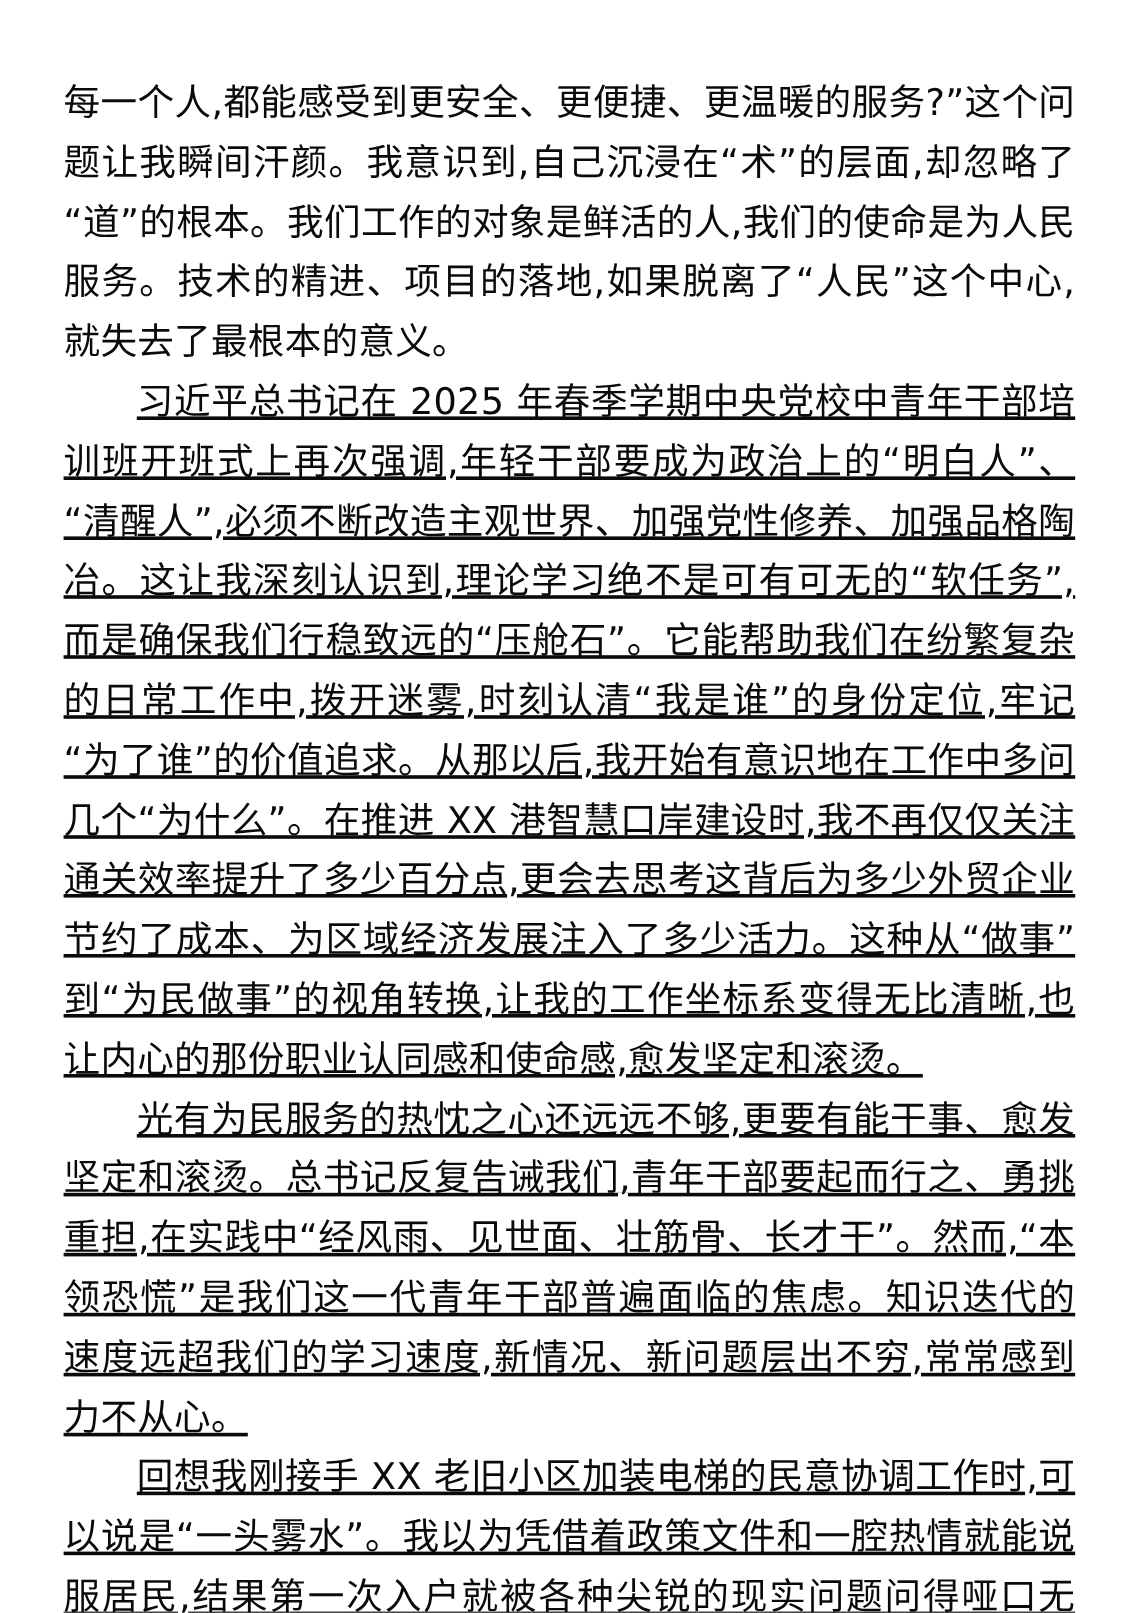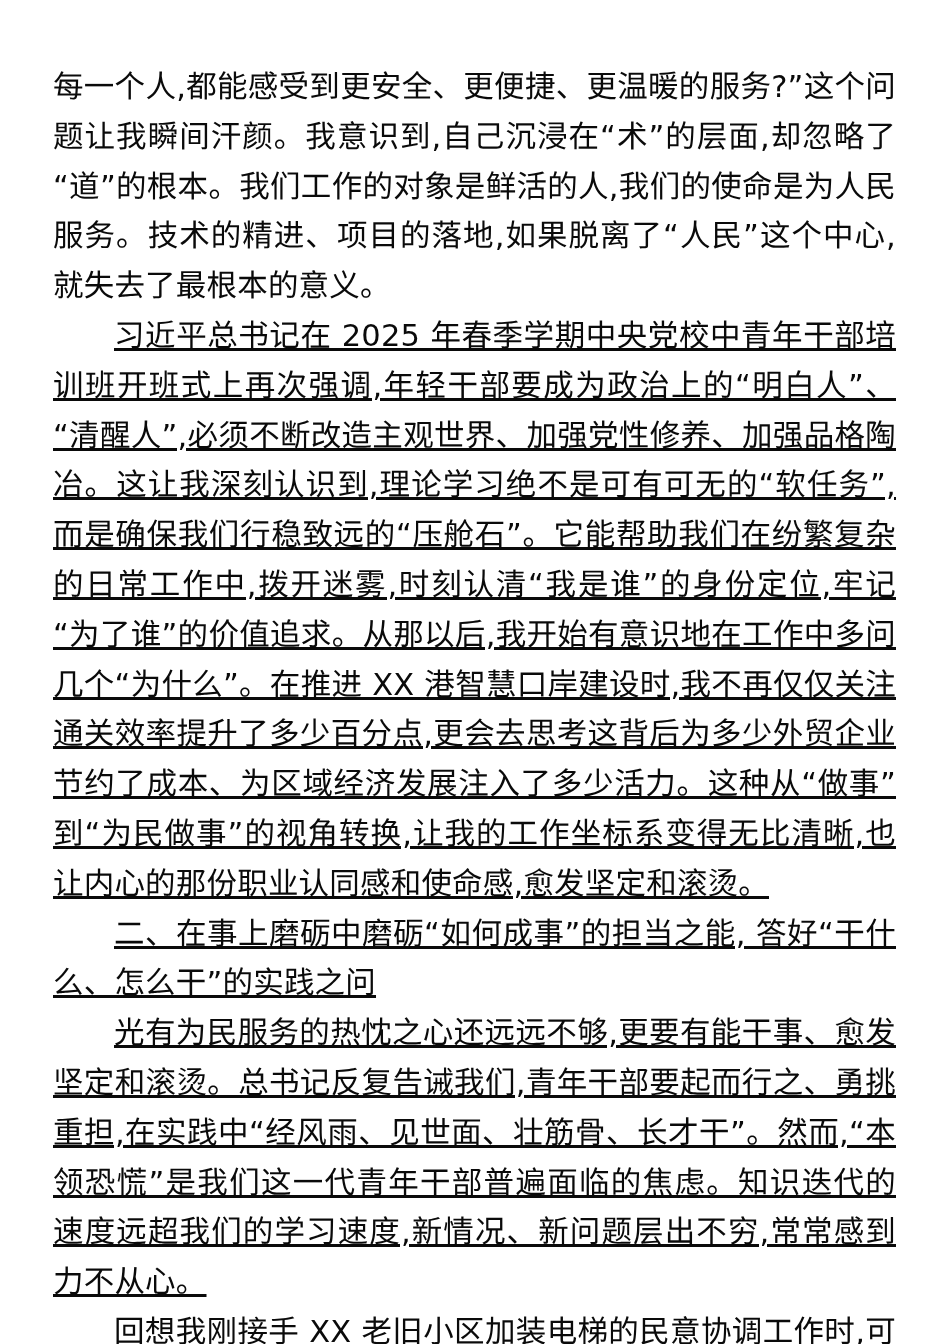--- a/index.html
+++ b/index.html
@@ -62,20 +62,19 @@
 </head>
 <body>
 
 <div class="page">
   <div class="doc-body">
 
     <p class="para">每一个人,都能感受到更安全、更便捷、更温暖的服务?”这个问题让我瞬间汗颜。我意识到,自己沉浸在“术”的层面,却忽略了“道”的根本。我们工作的对象是鲜活的人,我们的使命是为人民服务。技术的精进、项目的落地,如果脱离了“人民”这个中心,就失去了最根本的意义。</p>
 
     <p class="para indent">习近平总书记在 2025 年春季学期中央党校中青年干部培训班开班式上再次强调,年轻干部要成为政治上的“明白人”、“清醒人”,必须不断改造主观世界、加强党性修养、加强品格陶冶。这让我深刻认识到,理论学习绝不是可有可无的“软任务”,而是确保我们行稳致远的“压舱石”。它能帮助我们在纷繁复杂的日常工作中,拨开迷雾,时刻认清“我是谁”的身份定位,牢记“为了谁”的价值追求。从那以后,我开始有意识地在工作中多问几个“为什么”。在推进 XX 港智慧口岸建设时,我不再仅仅关注通关效率提升了多少百分点,更会去思考这背后为多少外贸企业节约了成本、为区域经济发展注入了多少活力。这种从“做事”到“为民做事”的视角转换,让我的工作坐标系变得无比清晰,也让内心的那份职业认同感和使命感,愈发坚定和滚烫。</p>
 
-    <p class="para heading">二、在事上磨砺中磨砺“如何成事”的担当之能, 答好“干什么、怎么干”的实践之问</p>
 
     <p class="para indent">光有为民服务的热忱之心还远远不够,更要有能干事、愈发坚定和滚烫。总书记反复告诫我们,青年干部要起而行之、勇挑重担,在实践中“经风雨、见世面、壮筋骨、长才干”。然而,“本领恐慌”是我们这一代青年干部普遍面临的焦虑。知识迭代的速度远超我们的学习速度,新情况、新问题层出不穷,常常感到力不从心。</p>
 
     <p class="para indent">回想我刚接手 XX 老旧小区加装电梯的民意协调工作时,可以说是“一头雾水”。我以为凭借着政策文件和一腔热情就能说服居民,结果第一次入户就被各种尖锐的现实问题问得哑口无言:低层住户的采光、通风、噪音问题怎么</p>
 
   </div>
 </div>
 
 </body></html>

